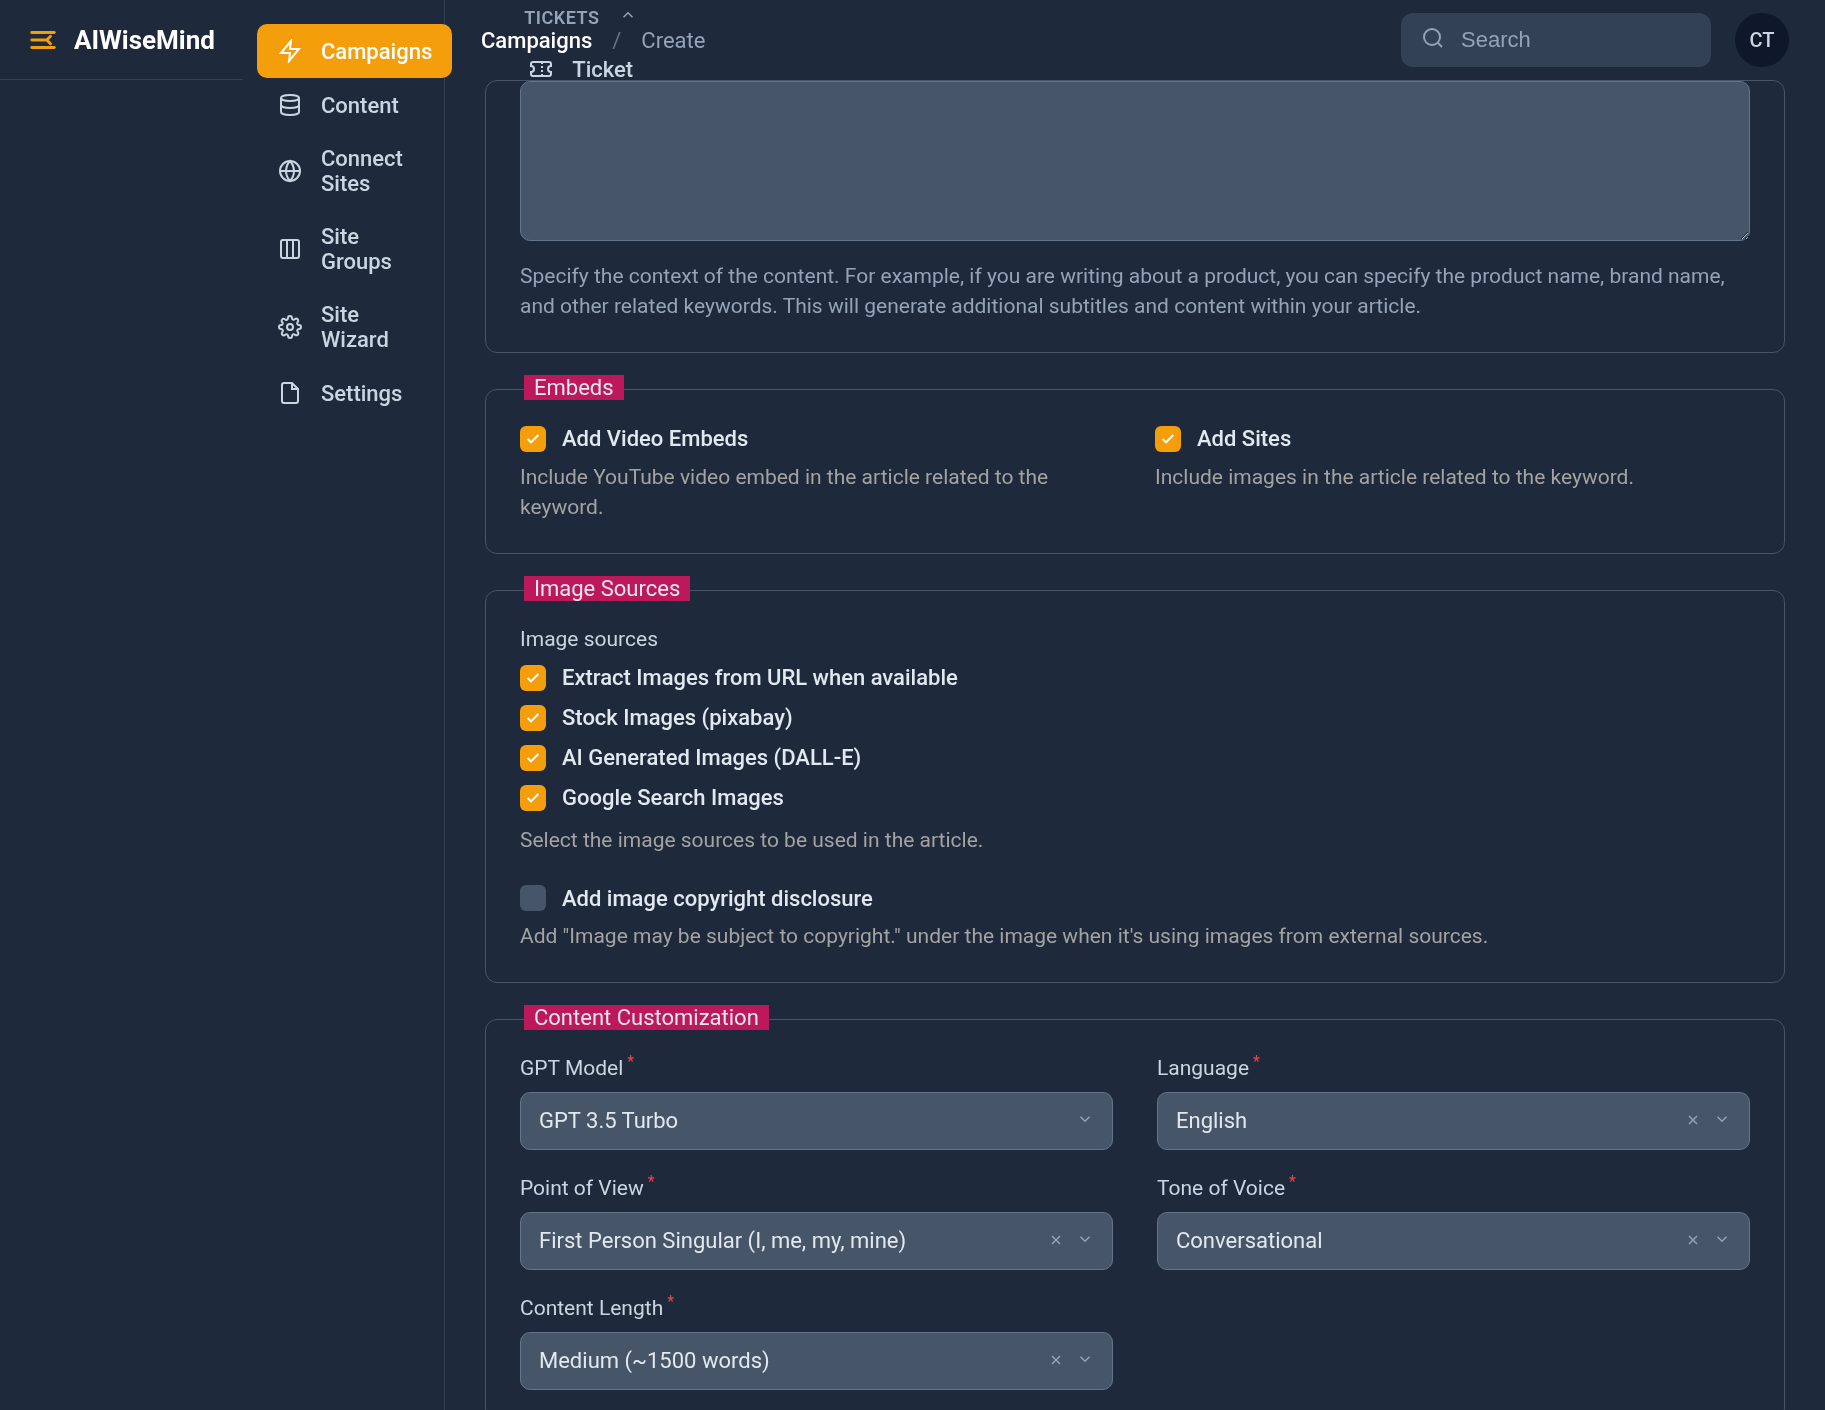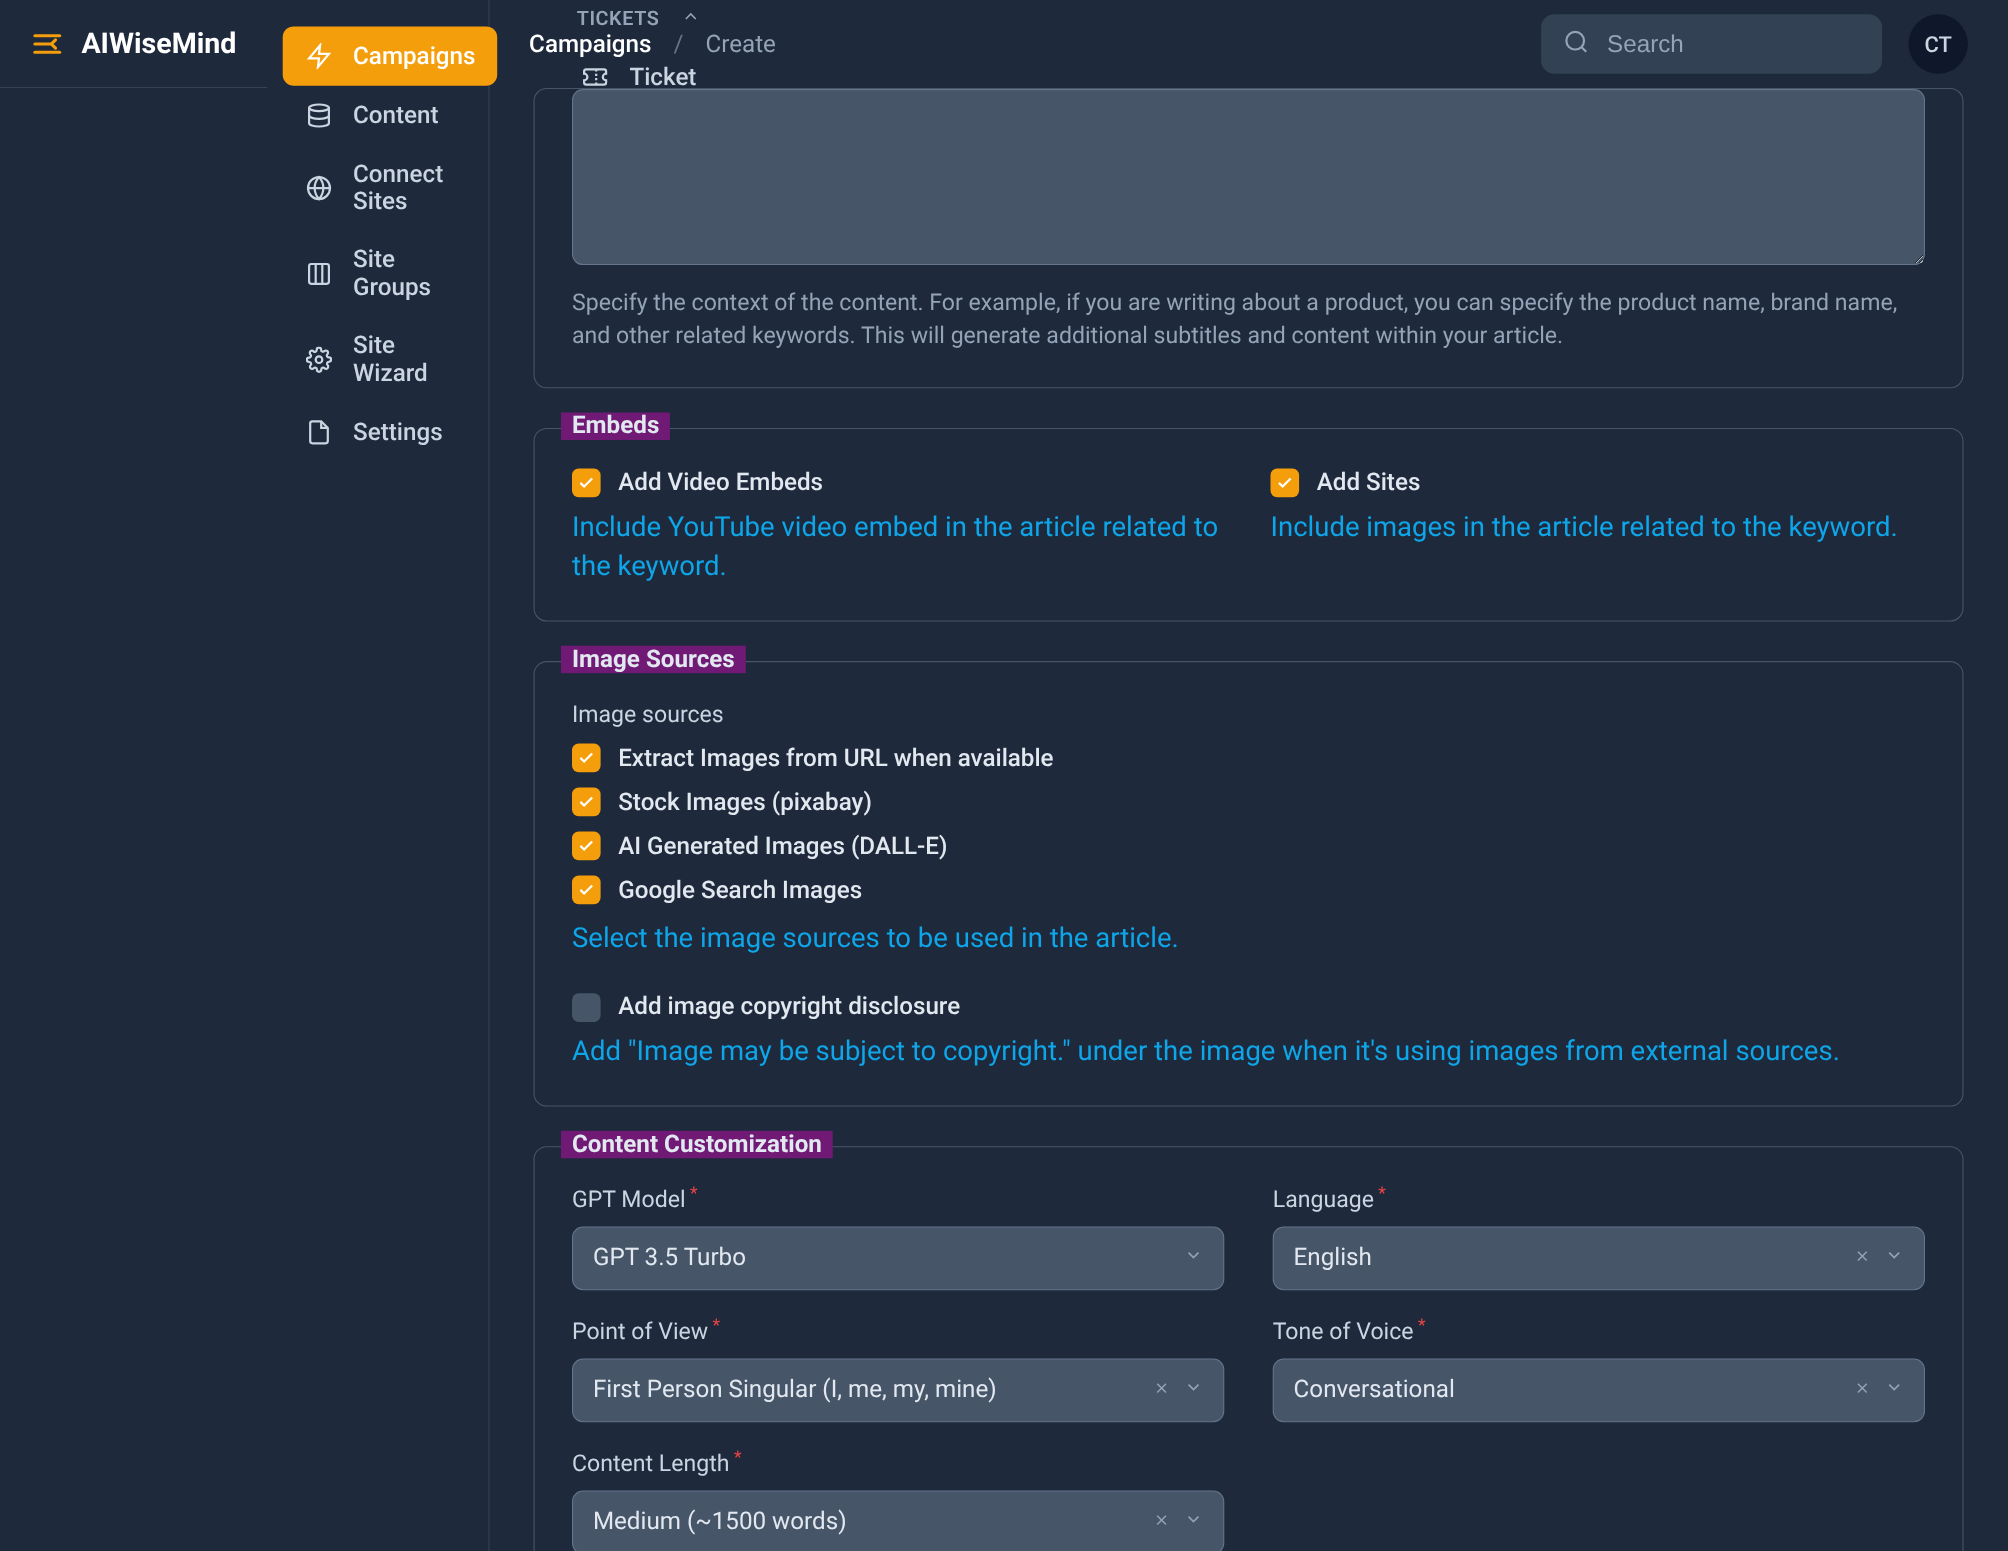--- a/index.html
+++ b/index.html
@@ -152,25 +152,25 @@
 .fieldset-wrap {
   position: relative;
   border: 1px solid #475569;
   border-radius: 12px;
   padding: 36px 34px 30px;
   margin-bottom: 36px;
 }
 .fieldset-legend {
   position: absolute;
   top: -15px;
-  left: 24px;
-  background: #701a75;
+  left: 38px;
+  background: #be185d;
   padding: 0 10px;
   font-size: 22px;
-  font-weight: 700;
+  font-weight: 400;
   color: #e2e8f0;
 }
 .two-col {
   display: flex;
   gap: 40px;
 }
 .col { flex: 1; }
 .check-row {
   display: flex;
   align-items: center;
@@ -188,22 +188,22 @@
   cursor: pointer;
 }
 .checkbox.checked { background: #f59e0b; color: #fff; }
 .checkbox.unchecked { background: #475569; }
 .check-label {
   font-size: 22px;
   color: #e2e8f0;
   font-weight: 500;
 }
 .check-desc {
-  color: #0ea5e9;
-  font-size: 25px;
+  color: #a3a3a3;
+  font-size: 21px;
   line-height: 1.45;
   margin-top: 6px;
 }
 .sub-heading {
   font-size: 21px;
   color: #cbd5e1;
   margin-bottom: 14px;
 }
 .check-list .check-row { margin-bottom: 14px; }
 .form-row {

